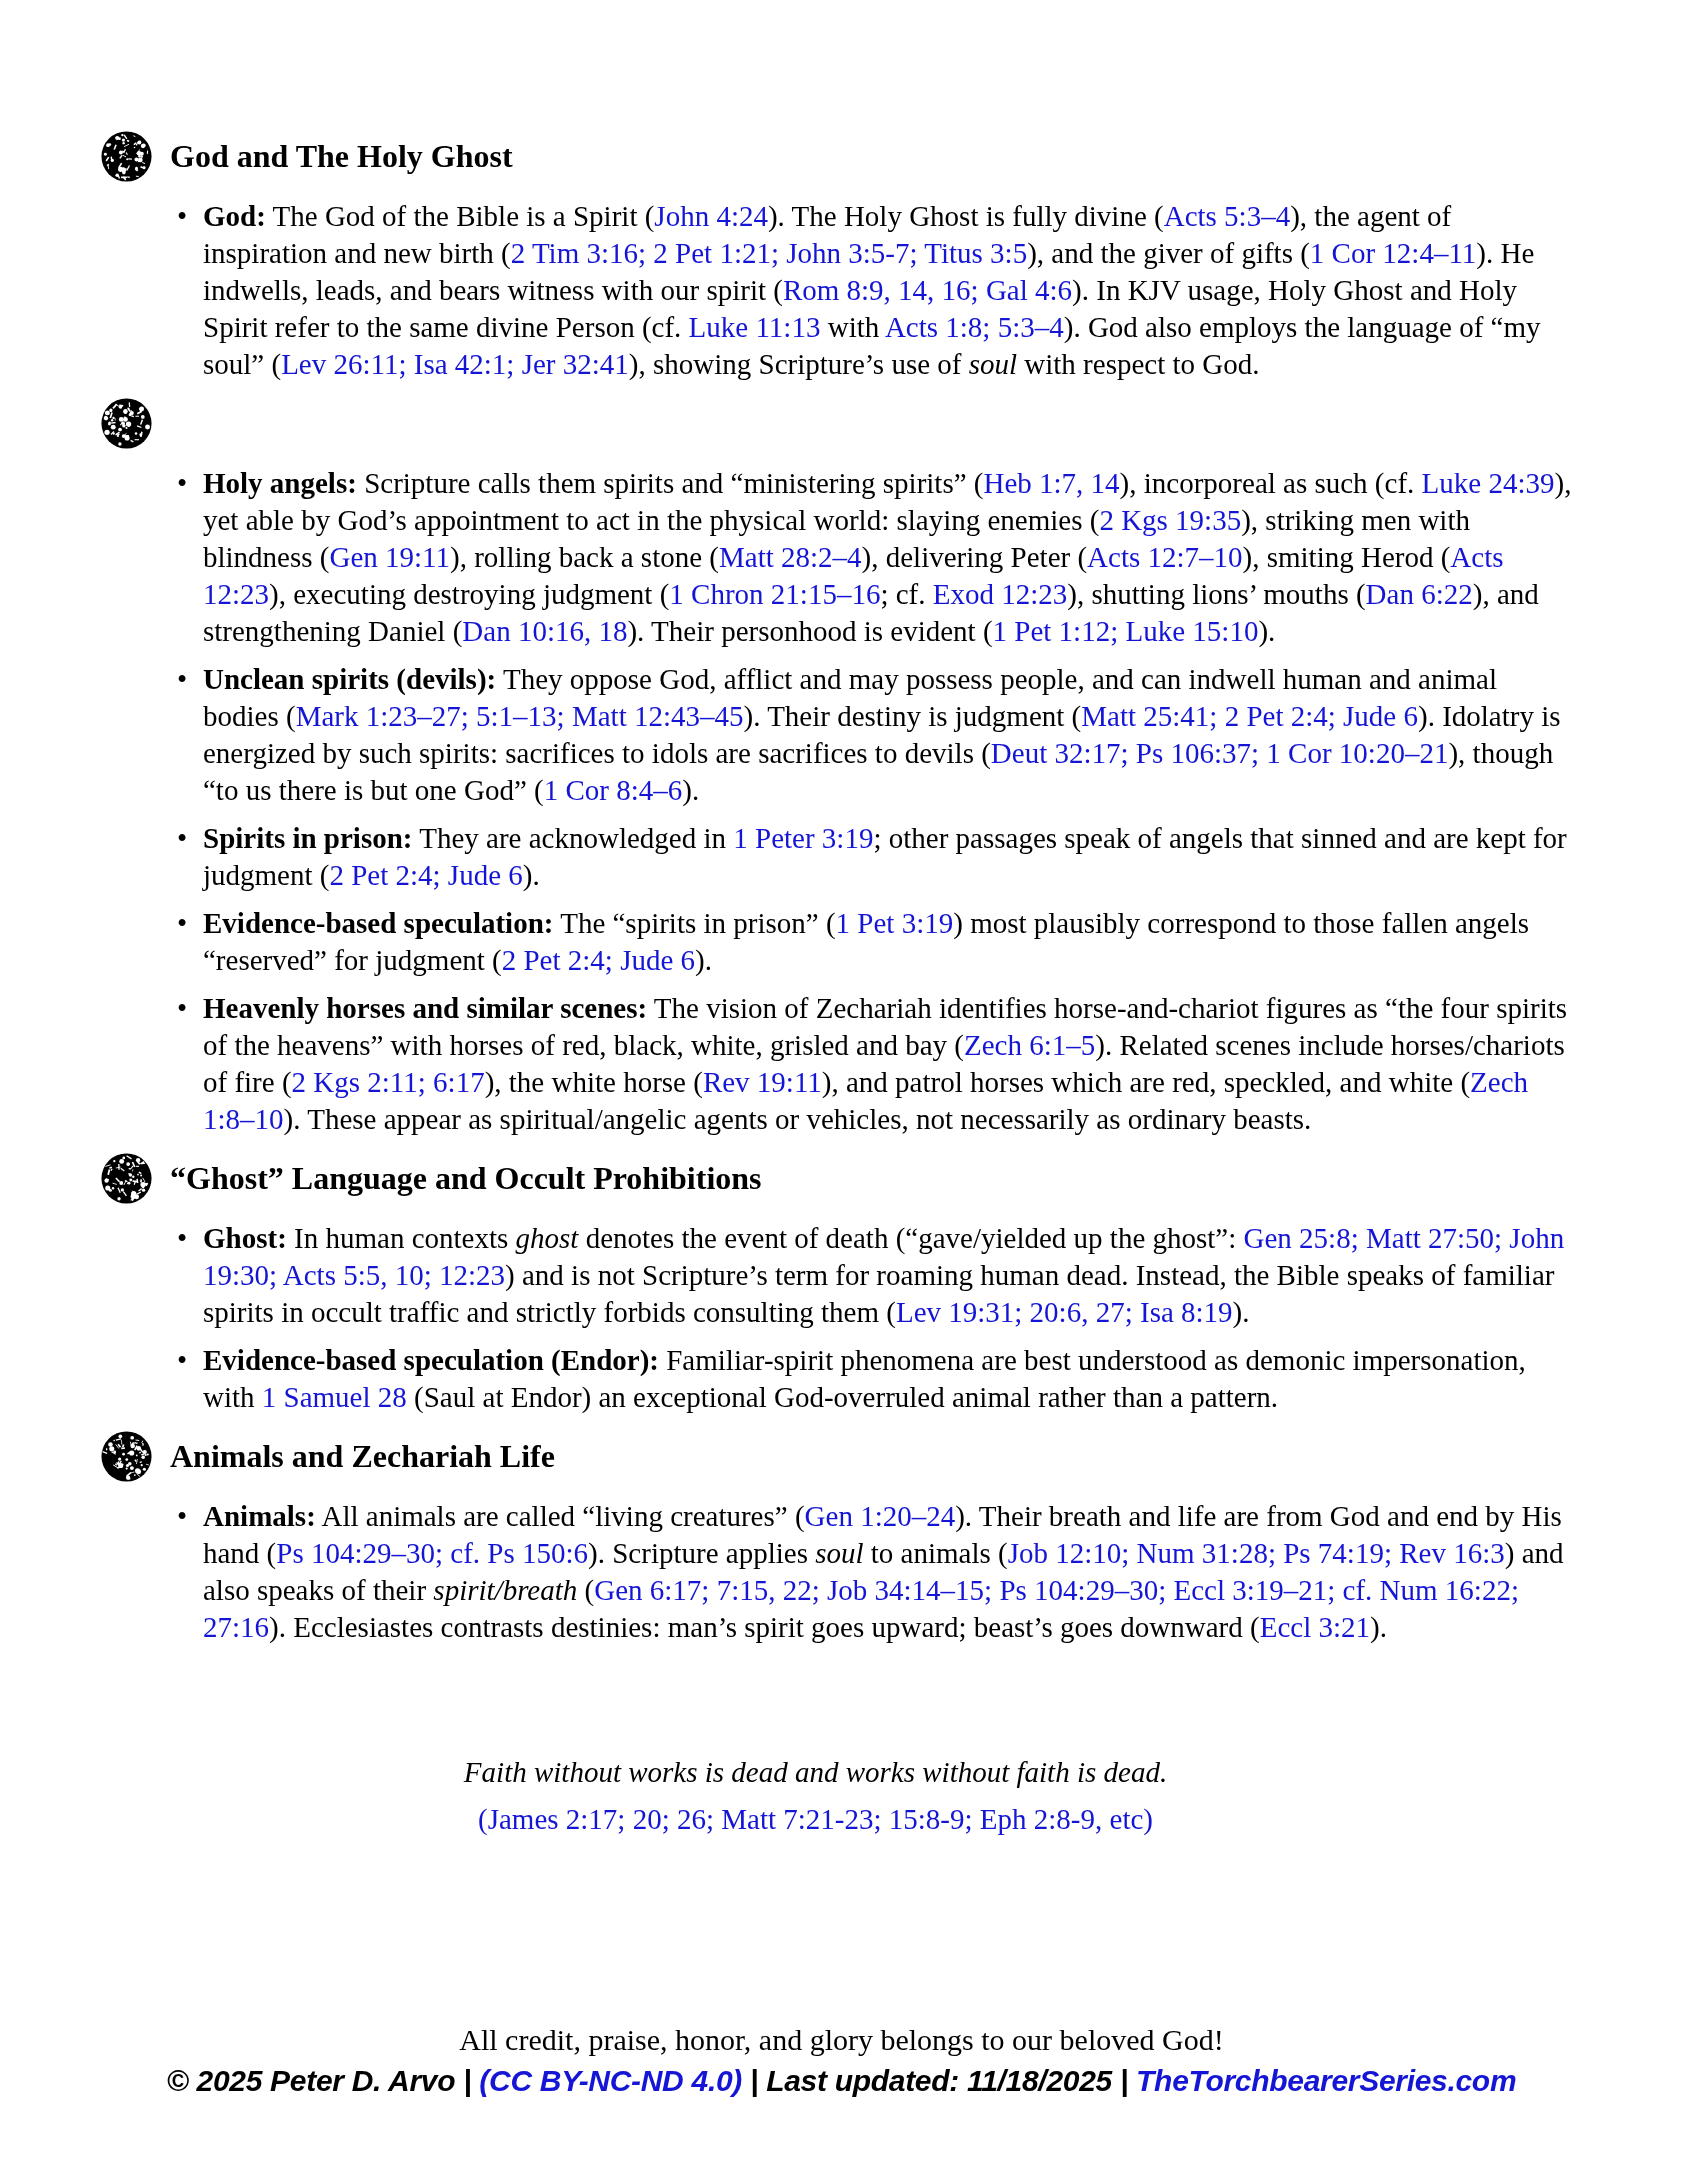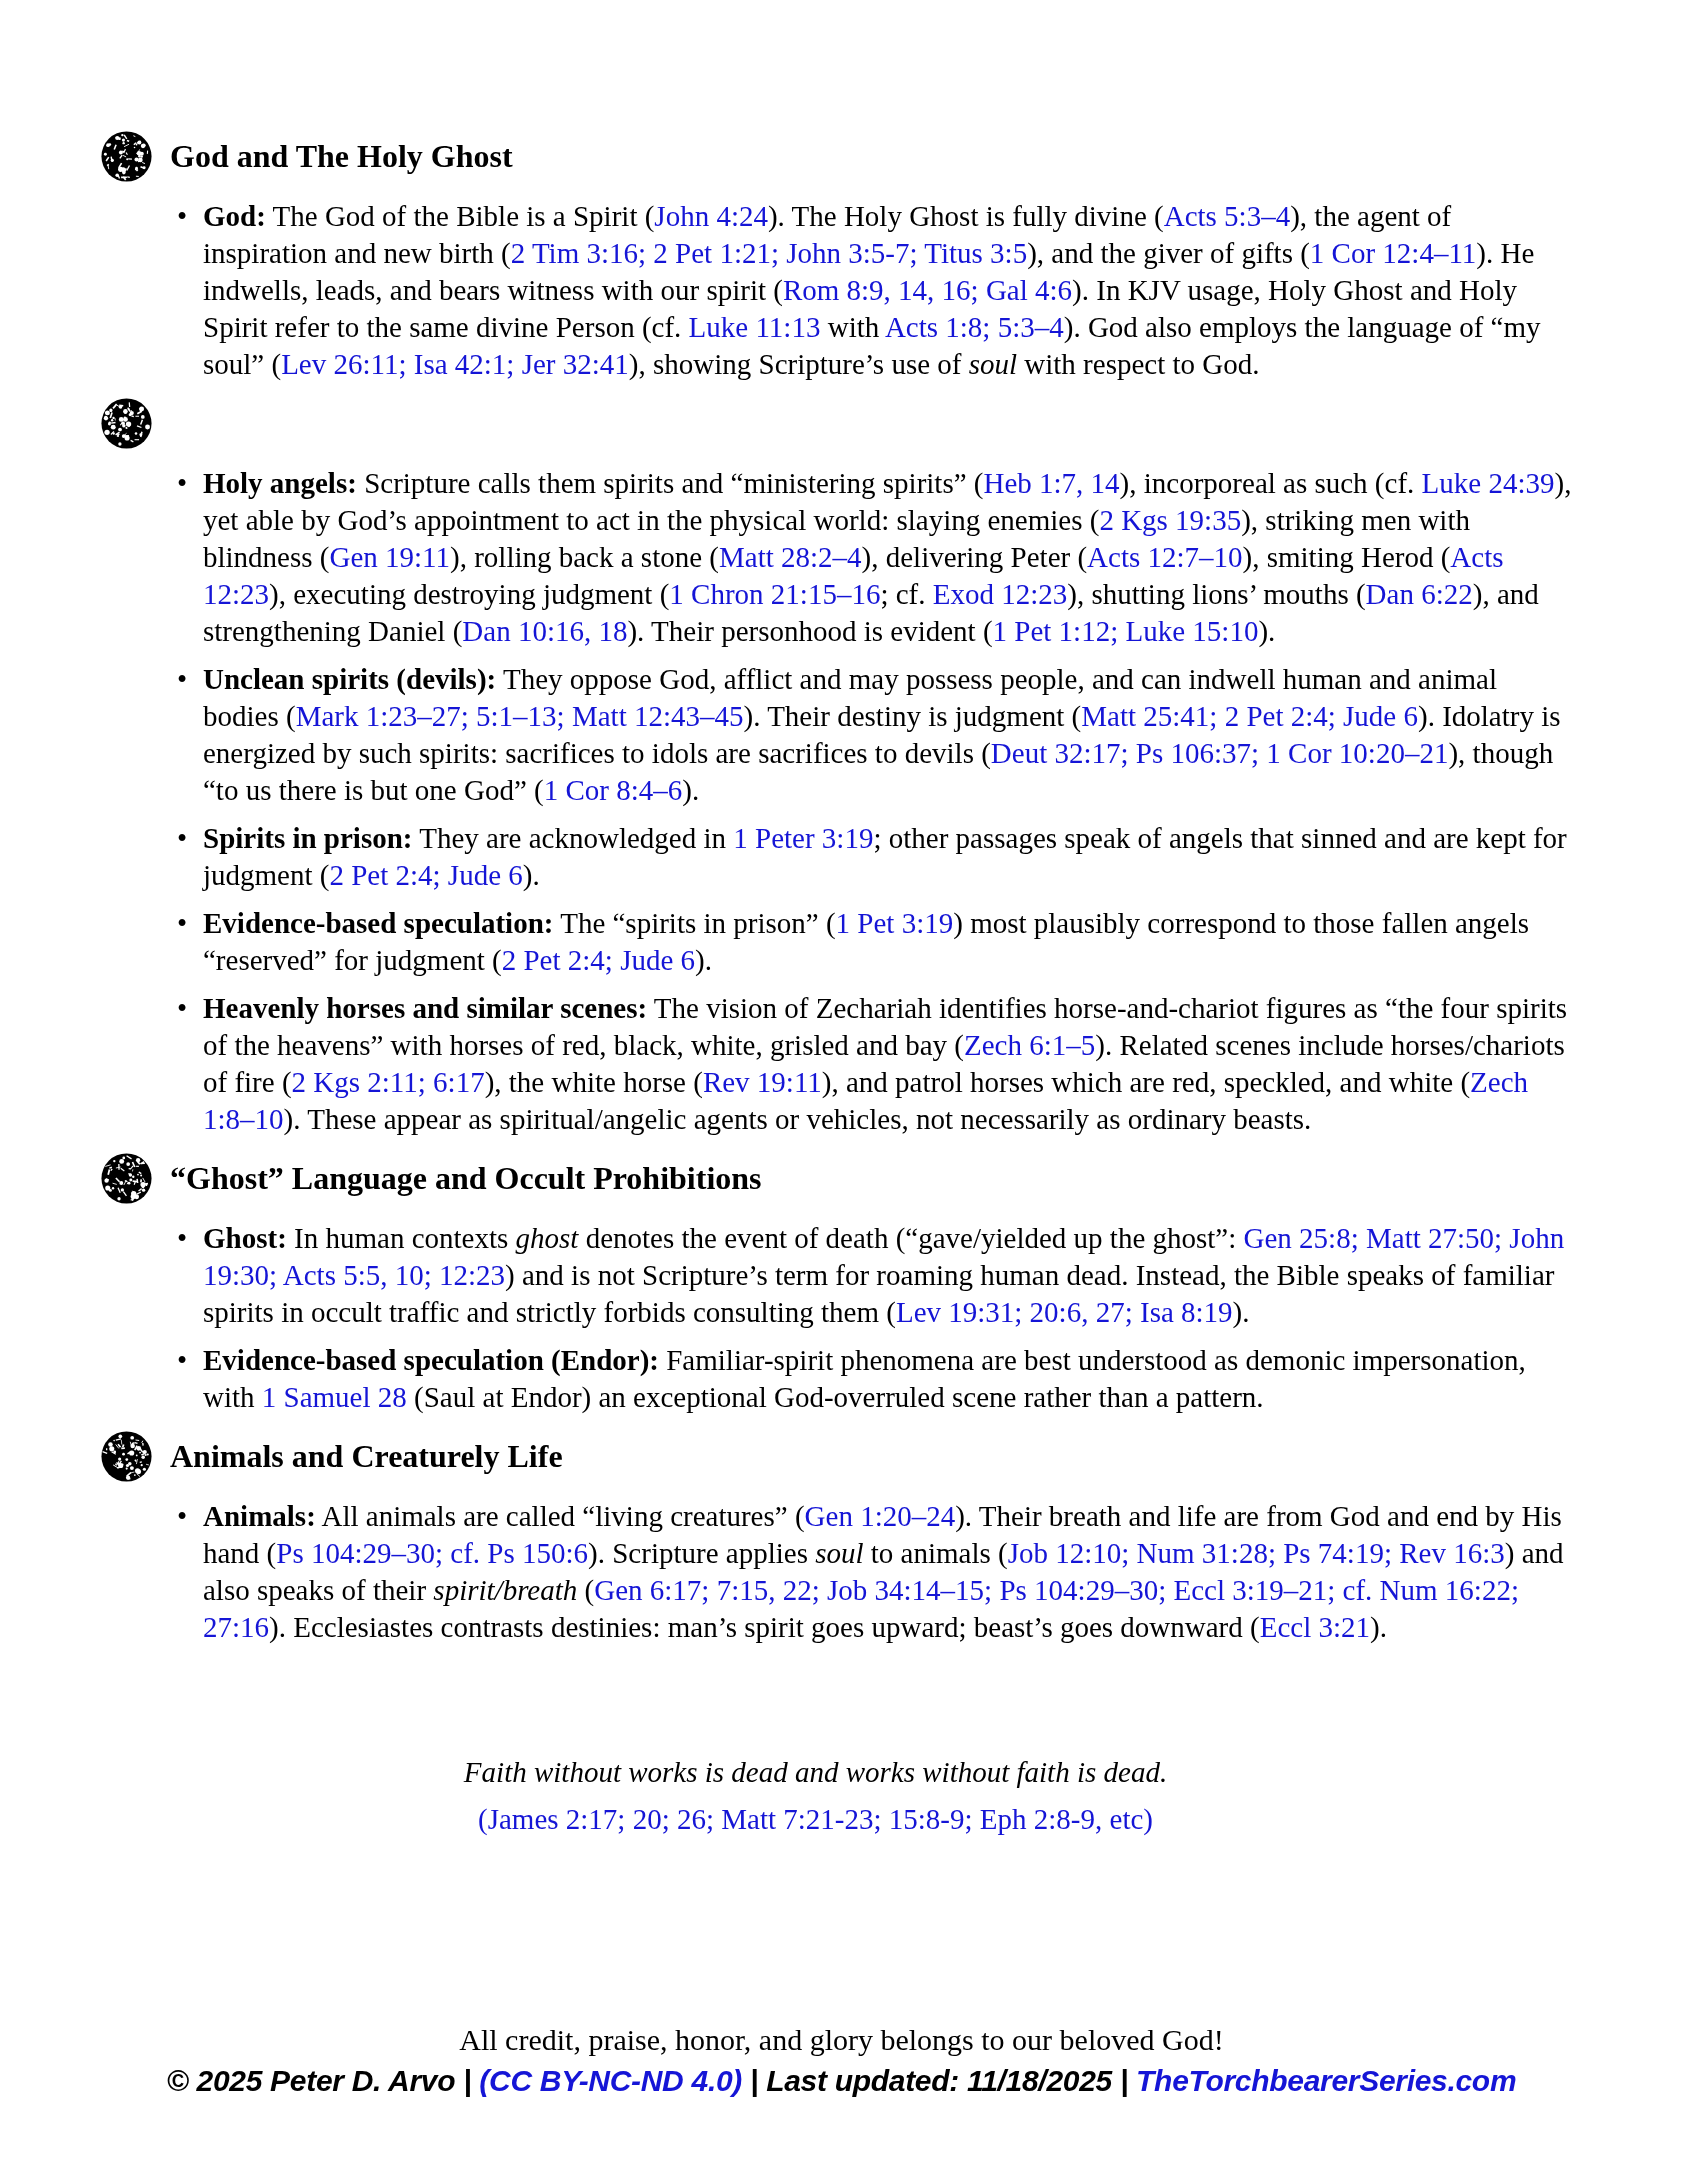--- a/index.html
+++ b/index.html
@@ -249,21 +249,21 @@
             <circle cx="20.4" cy="48.6" r="1.7" fill="#fff"></circle>
             <circle cx="30.6" cy="32.8" r="1.4" fill="#fff"></circle>
             <circle cx="35.3" cy="43.3" r="2.7" fill="#fff"></circle>
             <line x1="43.0" y1="23.1" x2="40.5" y2="21.4" stroke="#fff" stroke-width="1.4"></line>
             <line x1="34.5" y1="18.7" x2="34.1" y2="20.8" stroke="#fff" stroke-width="0.8"></line>
           </svg>
           <h2 class="sec-title">“Ghost” Language and Occult Prohibitions</h2>
         </div>
         <ul class="bullets">
           <li class="bullet"><span class="b">Ghost:</span><span class="p"> In human contexts </span><span class="i">ghost</span><span class="p"> denotes the event of death (“gave/yielded up the ghost”: </span><a class="ref-link">Gen 25:8; Matt 27:50; John 19:30; Acts 5:5, 10; 12:23</a><span class="p">) and is not Scripture’s term for roaming human dead. Instead, the Bible speaks of familiar spirits in occult traffic and strictly forbids consulting them (</span><a class="ref-link">Lev 19:31; 20:6, 27; Isa 8:19</a><span class="p">).</span></li>
-          <li class="bullet"><span class="b">Evidence-based speculation (Endor):</span><span class="p"> Familiar-spirit phenomena are best understood as demonic impersonation, with </span><a class="ref-link">1 Samuel 28</a><span class="p"> (Saul at Endor) an exceptional God-overruled scene rather than a pattern.</span></li>
+          <li class="bullet"><span class="b">Evidence-based speculation (Endor):</span><span class="p"> Familiar-spirit phenomena are best understood as demonic impersonation, with </span><a class="ref-link">1 Samuel 28</a><span class="p"> (Saul at Endor) an exceptional God-overruled animal rather than a pattern.</span></li>
         </ul>
       </section>
       <section class="section">
         <div class="sec-head">
           <svg viewBox="0 0 56 56" class="sec-icon">
             <circle cx="28" cy="28" r="25.5" fill="#000"></circle>
             <circle cx="28.2" cy="40.3" r="1.1" fill="#fff"></circle>
             <line x1="39.2" y1="14.7" x2="36.4" y2="13.9" stroke="#fff" stroke-width="1.3"></line>
             <circle cx="33.8" cy="8.9" r="1.9" fill="#fff"></circle>
             <circle cx="39.2" cy="42.6" r="2.6" fill="#fff"></circle>
@@ -321,21 +321,21 @@
             <line x1="22.8" y1="37.6" x2="18.9" y2="34.8" stroke="#fff" stroke-width="1.6"></line>
             <circle cx="34.3" cy="17.4" r="2.3" fill="#fff"></circle>
             <line x1="20.4" y1="32.9" x2="17.6" y2="37.0" stroke="#fff" stroke-width="1.2"></line>
             <line x1="8.3" y1="24.9" x2="3.6" y2="23.0" stroke="#fff" stroke-width="1.3"></line>
             <circle cx="29.6" cy="49.6" r="2.2" fill="#fff"></circle>
             <line x1="7.8" y1="21.7" x2="7.8" y2="19.5" stroke="#fff" stroke-width="1.3"></line>
             <line x1="38.1" y1="35.7" x2="39.1" y2="30.6" stroke="#fff" stroke-width="0.8"></line>
             <circle cx="46.6" cy="23.4" r="2.1" fill="#fff"></circle>
             <circle cx="13.0" cy="20.1" r="2.6" fill="#fff"></circle>
           </svg>
-          <h2 class="sec-title">Animals and Creaturely Life</h2>
+          <h2 class="sec-title">Animals and Zechariah Life</h2>
         </div>
         <ul class="bullets">
           <li class="bullet"><span class="b">Animals:</span><span class="p"> All animals are called “living creatures” (</span><a class="ref-link">Gen 1:20–24</a><span class="p">). Their breath and life are from God and end by His hand (</span><a class="ref-link">Ps 104:29–30; cf. Ps 150:6</a><span class="p">). Scripture applies </span><span class="i">soul</span><span class="p"> to animals (</span><a class="ref-link">Job 12:10; Num 31:28; Ps 74:19; Rev 16:3</a><span class="p">) and also speaks of their </span><span class="i">spirit/breath</span><span class="p"> (</span><a class="ref-link">Gen 6:17; 7:15, 22; Job 34:14–15; Ps 104:29–30; Eccl 3:19–21; cf. Num 16:22; 27:16</a><span class="p">). Ecclesiastes contrasts destinies: man’s spirit goes upward; beast’s goes downward (</span><a class="ref-link">Eccl 3:21</a><span class="p">).</span></li>
         </ul>
       </section>
     </div>
 
   <div class="quote">
     <div class="quote-line1">Faith without works is dead and works without faith is dead.</div>
     <div class="quote-refs">(James 2:17; 20; 26; Matt 7:21-23; 15:8-9; Eph 2:8-9, etc)</div>

